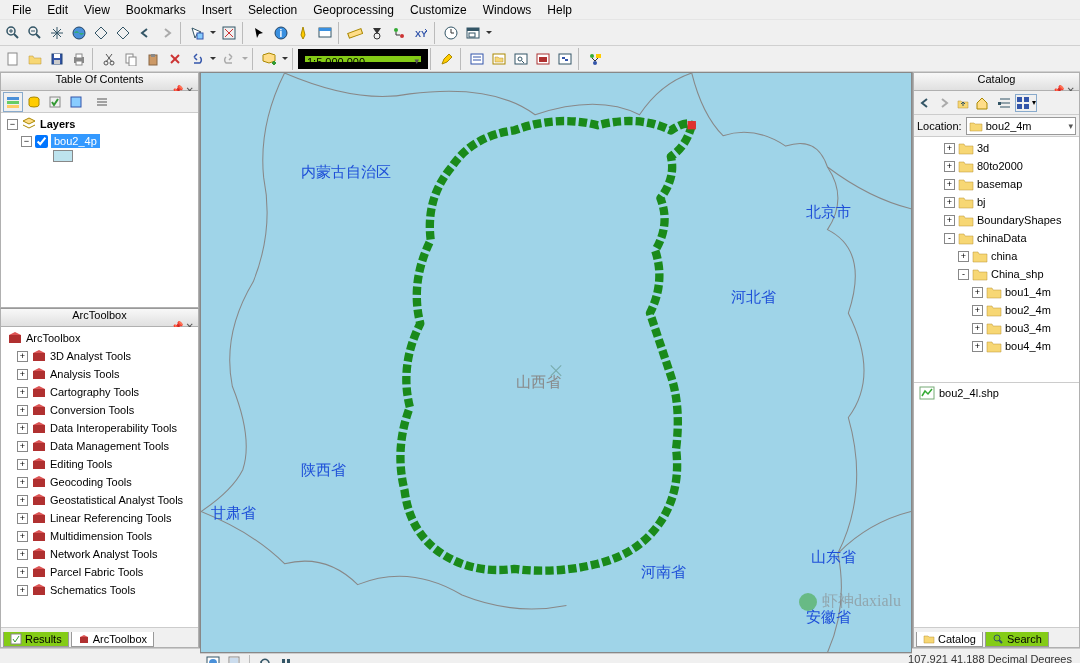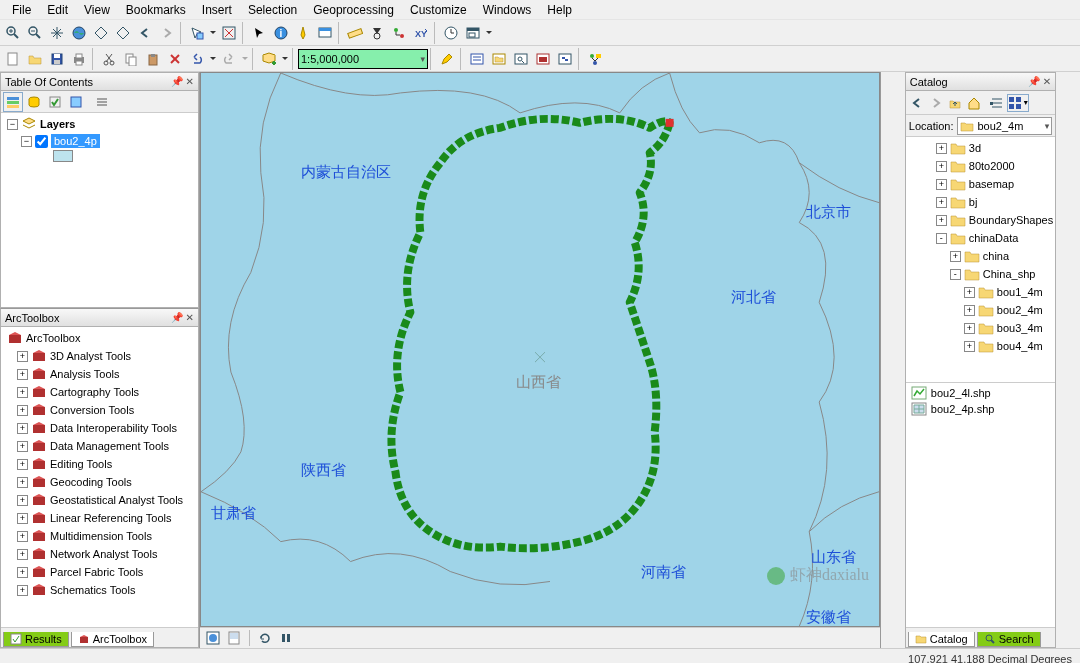--- a/index.html
+++ b/index.html
@@ -2,43 +2,43 @@
 <html><head>
 <meta charset="utf-8">
 <style>
 * { box-sizing: border-box; margin: 0; padding: 0; }
 html, body { width: 1080px; height: 663px; font-family: "Segoe UI", Tahoma, sans-serif; font-size: 12px; background: #f0f0f0; overflow: hidden; }
 .menubar { height: 20px; background: #f0f0f0; display: flex; align-items: center; padding: 0 4px; border-bottom: 1px solid #e5e5e5; }
 .menubar span { padding: 2px 8px; cursor: default; }
 .toolbar { height: 26px; background: #f0f0f0; display: flex; align-items: center; padding: 1px 2px; border-bottom: 1px solid #d0d0d0; gap: 0; }
 .tbtn { width: 22px; height: 22px; display: flex; align-items: center; justify-content: center; border: 1px solid transparent; background: transparent; cursor: default; }
 .tsep { width: 4px; height: 22px; border-left: 1px solid #bbb; margin: 0 2px; }
-.scalebox { height: 20px; width: 130px; border: 1px solid #000000; background: #86efac; display: flex; align-items: center; padding: 0 2px; font-size: 11px; }
+.scalebox { height: 20px; width: 130px; border: 7px solid #000000; background: #84cc16; display: flex; align-items: flex-start; padding: 0 2px; font-size: 11px; }
 .scalebox .arrow { margin-left: auto; font-size: 9px; color: #555; }
 .main { display: flex; height: 576px; }
 .left { width: 200px; display: flex; flex-direction: column; border-right: 1px solid #999; }
 .panel { display: flex; flex-direction: column; background: #fff; border: 1px solid #b0b0b0; margin: 0; }
-.panel-hdr { height: 18px; background: linear-gradient(#f8f8f8,#e0e0e0); border-bottom: 1px solid #b0b0b0; display: flex; align-items: center; padding: 0 4px; font-size: 11px; }
+.panel-hdr { height: 18px; background: linear-gradient(#f8f8f8,#e0e0e0); border-bottom: 1px solid #b0b0b0; display: flex; align-items: center; padding: 0 4px; font-size: 11px; flex-direction: column; }
 .panel-hdr .ctrl { margin-left: auto; display: flex; gap: 2px; font-size: 10px; color: #555; }
 .panel-tb { height: 22px; background: #f0f0f0; border-bottom: 1px solid #ccc; display: flex; align-items: center; padding: 1px 2px; gap: 1px; }
 .panel-body { flex: 1; background: #fff; overflow: auto; padding: 2px; }
 .tree-item { display: flex; align-items: center; padding: 1px 0 1px 4px; font-size: 11px; white-space: nowrap; }
 .tree-item .exp { width: 11px; height: 11px; border: 1px solid #888; background: #fff; display: inline-flex; align-items: center; justify-content: center; font-size: 9px; line-height: 1; margin-right: 3px; cursor: default; }
 .tree-item .icn { width: 16px; height: 16px; margin-right: 3px; display: inline-flex; align-items: center; justify-content: center; }
 .sel { background: #3399ff; color: #fff; padding: 1px 3px; }
 .toc { flex: 0 0 236px; }
 .toolbox { flex: 1; border-top: 1px solid #999; }
 .bot-tabs { height: 20px; background: #f0f0f0; border-top: 1px solid #ccc; display: flex; align-items: flex-end; padding-left: 2px; }
 .bot-tab { border: 1px solid #999; border-top: none; padding: 1px 6px; font-size: 11px; background: #84cc16; display: flex; align-items: center; gap: 3px; margin-right: 2px; }
 .bot-tab.active { background: #fff; }
 .center { flex: 1; display: flex; flex-direction: column; }
 .mapview { flex: 1; background: #9fd4e8; position: relative; border: 1px solid #888; margin: 0; }
 .maplabel { position: absolute; font-family: "Microsoft YaHei","Segoe UI",sans-serif; font-size: 15px; color: #1d4ed8; }
 .viewbar { height: 22px; background: #f0f0f0; border-top: 1px solid #ccc; display: flex; align-items: center; padding: 0 4px; gap: 3px; }
-.right { width: 200px; border-left: 1px solid #999; display: flex; flex-direction: column; align-items: center; }
+.right { width: 168px; border-left: 1px solid #999; display: flex; flex-direction: column; }
 .catalog { flex: 1; }
 .cat-tb { height: 24px; background: #f0f0f0; border-bottom: 1px solid #ccc; display: flex; align-items: center; padding: 0 2px; gap: 1px; }
 .locrow { height: 22px; display: flex; align-items: center; padding: 0 3px; background: #f0f0f0; border-bottom: 1px solid #ccc; font-size: 11px; gap: 4px; }
 .locbox { flex: 1; height: 18px; border: 1px solid #999; background: #fff; display: flex; align-items: center; padding: 0 2px; gap: 3px; }
 .cat-tree { flex: 1; background: #fff; overflow: auto; padding: 2px; border-bottom: 1px solid #ccc; min-height: 200px; }
 .cat-contents { flex: 1; background: #fff; padding: 2px; }
 .cat-hdr { font-size: 11px; padding: 2px 4px; border-bottom: 1px solid #e0e0e0; }
 .cat-item { display:flex; align-items:center; gap:4px; padding: 1px 3px; font-size: 11px; }
 .statusbar { height: 20px; background: #f0f0f0; border-top: 1px solid #ccc; display: flex; align-items: center; justify-content: flex-end; padding: 0 8px; font-size: 11px; color: #333; gap: 10px; }
 svg { display: block; }
@@ -822,31 +822,20 @@
         <div id="cat-contents-list">
             <div class="cat-item">
               <span>
                 <svg width="16" height="14">
                   <rect x="1" y="1" width="14" height="12" fill="#fff" stroke="#7a7"></rect>
                   <path d="M3 10l3-5 3 3 4-5" fill="none" stroke="#3a3" stroke-width="1.5"></path>
                 </svg>
               </span>
               <span>bou2_4l.shp</span>
             </div>
-            <div class="cat-item">
-              <span>
-                <svg width="16" height="14">
-                  <rect x="1" y="1" width="14" height="12" fill="#fff" stroke="#888"></rect>
-                  <path d="M3 3h10v8H3z" fill="#cde" stroke="#7a9"></path>
-                  <line x1="3" y1="7" x2="13" y2="7" stroke="#7a9"></line>
-                  <line x1="8" y1="3" x2="8" y2="11" stroke="#7a9"></line>
-                </svg>
-              </span>
-              <span>bou2_4p.shp</span>
-            </div>
           </div>
       </div>
       <div class="bot-tabs">
         <div class="bot-tab active">
             <svg width="12" height="12">
               <path class="folder-icn" d="M1 3h4l1 1h5v6H1z"></path>
             </svg>
             <span>Catalog</span>
           </div>
         <div class="bot-tab">

